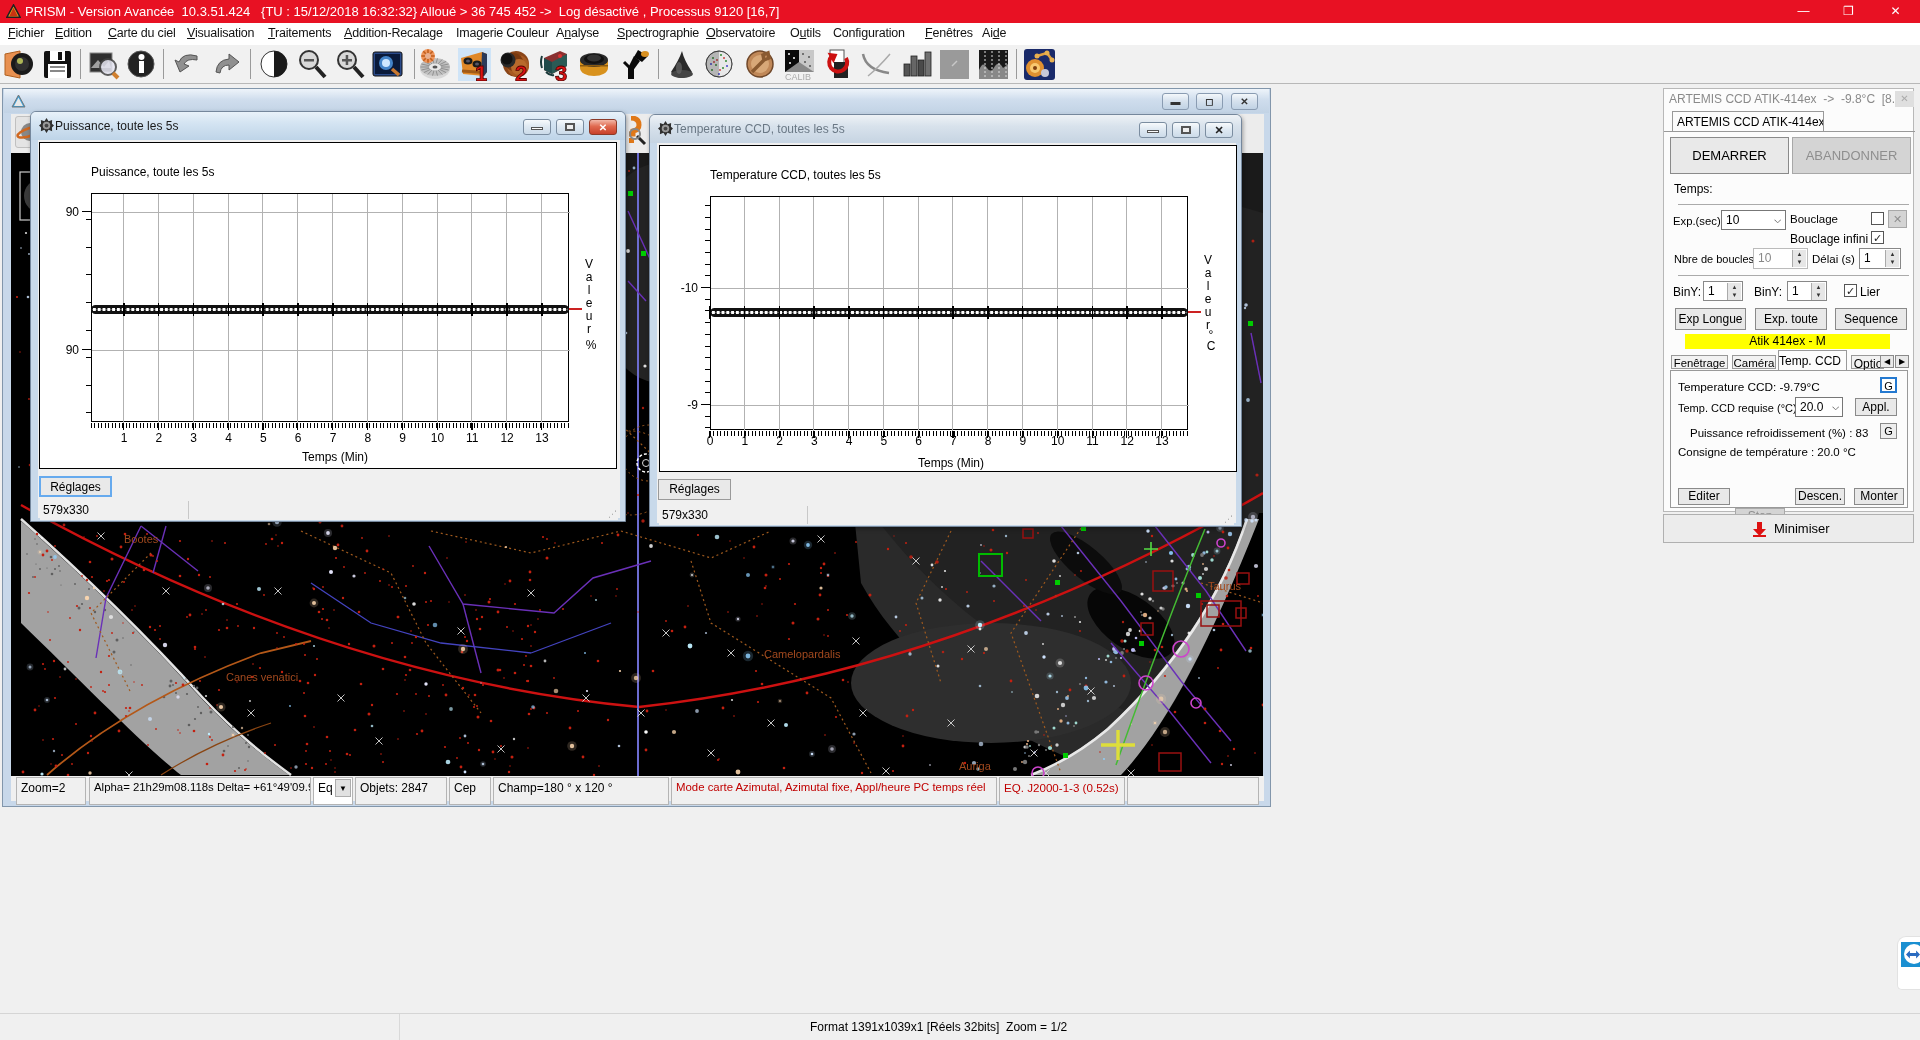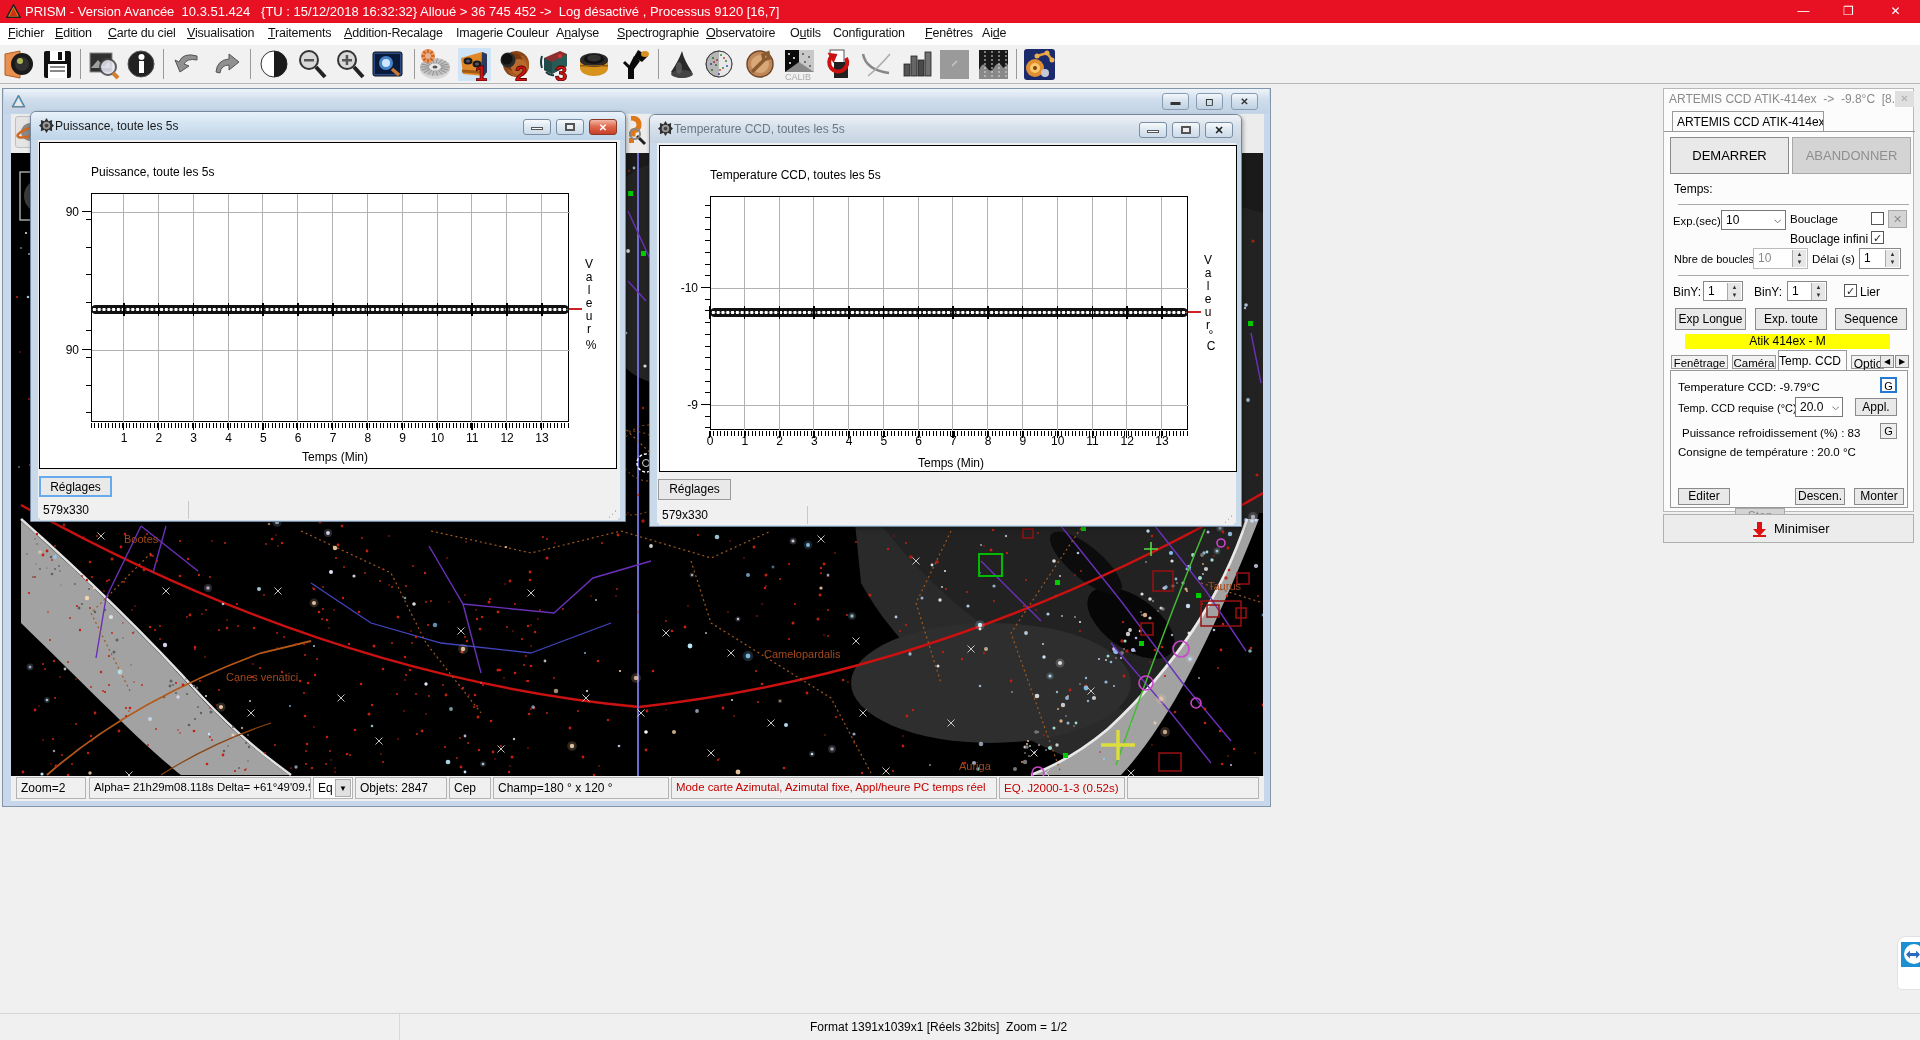--- a/index.html
+++ b/index.html
@@ -18,21 +18,21 @@
 
 #mdi{position:absolute;left:0;top:84px;width:1920px;height:929px;background:#f0f0f0}
 
 #skywin{position:absolute;left:2px;top:4px;width:1269px;height:719px;background:#c8d8ea;border:1px solid #8296ab;border-radius:0}
 #skytitle{position:absolute;left:1px;top:0;width:1265px;height:24px;background:linear-gradient(#eef4fa,#cfdded 45%,#c2d3e5);color:#4d5a66;font-size:12px}
 #skytitle .txt{position:absolute;left:26px;top:5px;white-space:nowrap}
 .cbtn{position:absolute;top:4px;width:27px;height:17px;background:linear-gradient(#f4f8fb,#d7e2ee 45%,#c0d2e4);border:1px solid #8a9cb2;border-radius:3px;color:#333;font-size:10px;text-align:center;line-height:15px;font-weight:bold}
 #skytoolbar{position:absolute;left:8px;top:25px;width:1253px;height:39px;background:#ececec}
 #skycanvas{position:absolute;left:8px;top:64px;width:1252px;height:623px;background:#000;overflow:hidden}
 #skystatus{position:absolute;left:8px;top:687px;width:1253px;height:25px;background:#f0f0f0;font-size:12px;color:#000}
-.sseg{position:absolute;top:1px;height:22px;border:1px solid #b4b4b4;background:#f0f0f0;padding:3px 4px;white-space:nowrap;overflow:hidden}
+.sseg{position:absolute;top:1px;height:28px;border:1px solid #b4b4b4;background:#f0f0f0;padding:3px 4px;white-space:nowrap;overflow:hidden}
 
 .gwin{position:absolute;background:#c8d9ea;border:1px solid #75879c;border-radius:6px 6px 0 0;box-shadow:1px 2px 4px rgba(0,0,0,.35)}
 .gtitle{position:absolute;left:0;top:0;right:0;height:28px;font-size:12px;border-radius:5px 5px 0 0}
 .gtitle.active{background:linear-gradient(#e9f2fa,#d4e4f2 40%,#bed4e8);color:#1a1a1a}
 .gtitle.inactive{background:linear-gradient(#eef2f6,#d8e2ec 40%,#c6d4e2);color:#6a7885}
 .gtitle .txt{position:absolute;left:24px;top:7px;white-space:nowrap}
 .gbtn{position:absolute;top:7px;width:28px;height:16px;border:1px solid #7b8da0;border-radius:3px;background:linear-gradient(#f7fafc,#dfe9f2 45%,#ccdbe9);color:#222;text-align:center;font-size:10px;line-height:16px;font-weight:bold}
 .gbtn.close{background:linear-gradient(#f2b8a8,#e06a50 45%,#c8402a);border-color:#8c3a28;color:#fff}
 .chart{position:absolute;background:#fff;border:1px solid #000}
 .plot{position:absolute;border:1px solid #000;background:#fff}
@@ -1482,21 +1482,21 @@
       <div style="position:absolute;left:114px;top:261px;width:69px;height:20px;background:#fcfcfc;border:1px solid #999;border-bottom:none;font-size:12px;text-align:left;padding-top:3px;z-index:3">Temp. CCD</div>
       <div style="position:absolute;left:187px;top:266px;width:33px;height:14px;background:#f2f2f2;border:1px solid #999;font-size:12px;text-align:center;padding-top:1px;border-right:none">Optio</div>
       <div class="pbtn" style="left:216px;top:266px;width:14px;height:13px;line-height:11px;font-size:8px">◀</div>
       <div class="pbtn" style="left:231px;top:266px;width:14px;height:13px;line-height:11px;font-size:8px">▶</div>
       <div style="position:absolute;left:6px;top:281px;width:238px;height:138px;background:#fcfcfc;border:1px solid #999"></div>
       <div class="lb" style="left:14px;top:291px;font-size:11.8px">Temperature CCD: -9.79°C</div>
       <div style="position:absolute;left:216px;top:288px;width:17px;height:16px;background:#fff;border:2px solid #2479d0;font-size:11px;text-align:center;line-height:14px">G</div>
       <div class="lb" style="left:14px;top:313px;font-size:11px">Temp. CCD requise (°C)</div>
       <div class="combo" style="left:131px;top:308px;width:48px;height:20px;padding:2px 4px">20.0<span style="position:absolute;right:3px;top:4px;font-size:9px;color:#333">⌵</span></div>
       <div class="pbtn" style="left:191px;top:309px;width:42px;height:18px;line-height:16px">Appl.</div>
-      <div class="lb" style="left:18px;top:338px;font-size:11.5px">Puissance refroidissement (%) : 83</div>
+      <div class="lb" style="left:26px;top:338px;font-size:11.5px">Puissance refroidissement (%) : 83</div>
       <div class="pbtn" style="left:216px;top:334px;width:17px;height:16px;line-height:14px;font-size:11px;background:#eee">G</div>
       <div class="lb" style="left:14px;top:357px;font-size:11.5px">Consigne de température : 20.0 °C</div>
       <div class="pbtn" style="left:14px;top:399px;width:52px;height:17px;line-height:15px">Editer</div>
       <div class="pbtn dis" style="left:71px;top:419px;width:50px;height:17px;line-height:15px">Stop</div>
       <div class="pbtn" style="left:131px;top:399px;width:50px;height:17px;line-height:15px">Descen.</div>
       <div class="pbtn" style="left:190px;top:399px;width:50px;height:17px;line-height:15px">Monter</div>
     </div>
     <div id="minimiser">
       <svg style="position:absolute;left:88px;top:6px" width="15" height="16" viewBox="0 0 15 16">
         <path d="M5 1 L10 1 L10 8 L14 8 L7.5 15 L1 8 L5 8 Z" fill="#dd1111"></path>

